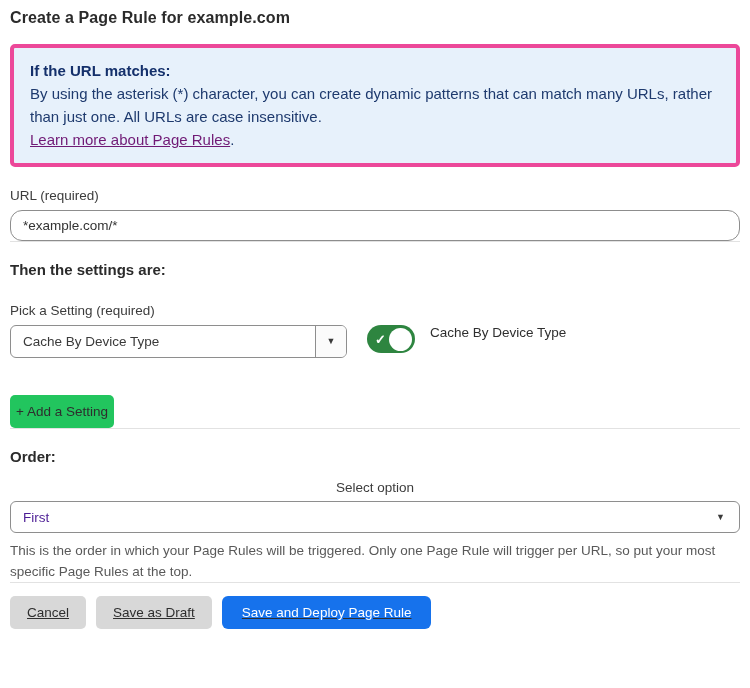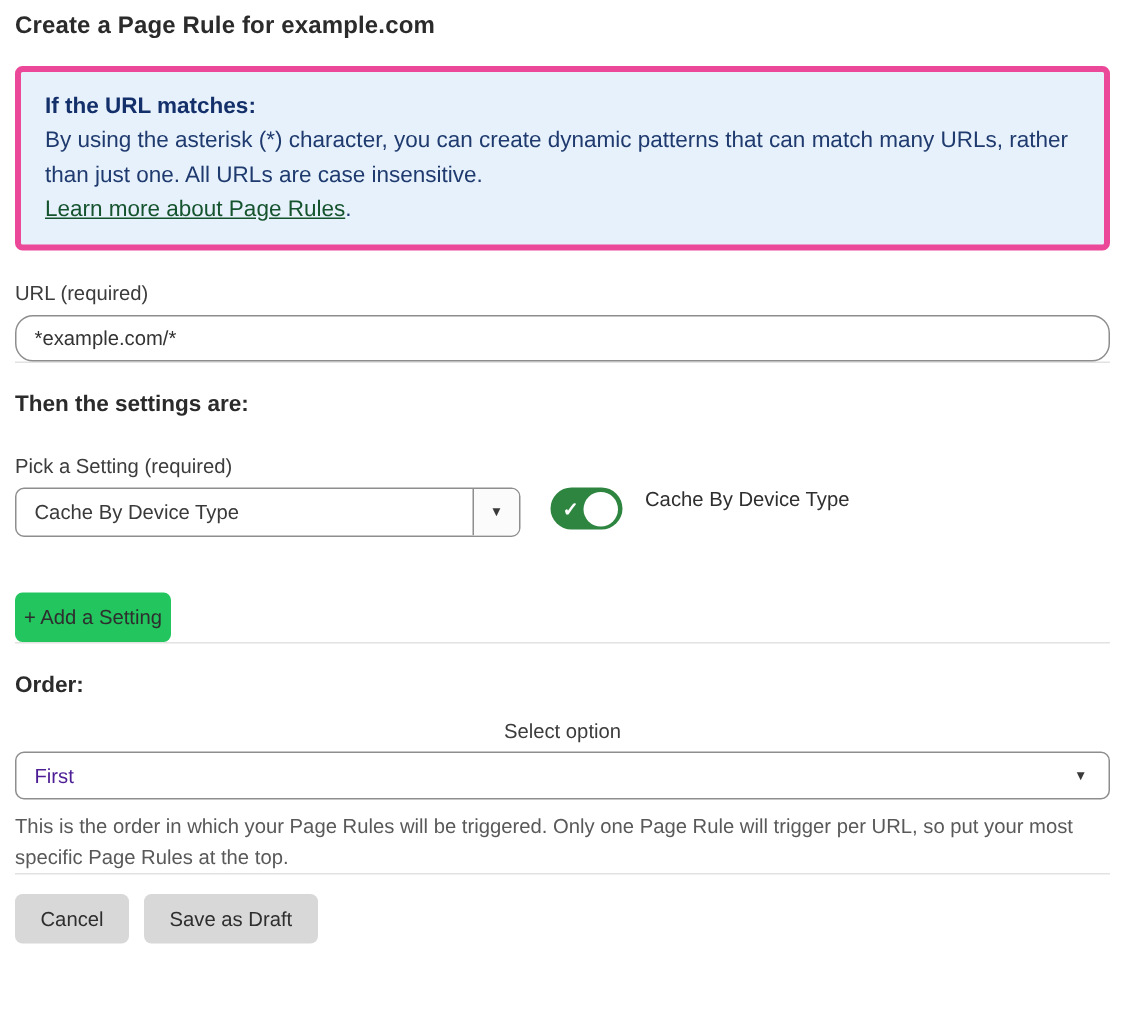--- a/index.html
+++ b/index.html
@@ -30,21 +30,21 @@
     font-size: 15px;
     line-height: 23px;
     color: #1e3a6e;
   }
   .info-box .info-heading {
     font-weight: 700;
     color: #14306b;
     display: block;
   }
   .info-box a.info-link {
-    color: #14532d;
+    color: #701a75;
     text-decoration: underline;
     cursor: pointer;
   }
 
   
   .field-label {
     display: block;
     font-size: 13.5px;
     color: #3c3c3c;
     margin-bottom: 7px;
@@ -193,20 +193,21 @@
     font-size: 13.5px;
     line-height: 21px;
     color: #595959;
     max-width: 735px;
   }
 
   .footer-actions {
     display: flex;
     gap: 10px;
     margin-top: 13px;
+    text-decoration: underline;
   }
   .btn {
     border: none;
     border-radius: 5px;
     padding: 9px 17px;
     font-family: "Liberation Sans", sans-serif;
     font-size: 13.5px;
     cursor: pointer;
   }
   .btn-gray { background: #d8d8d8; color: #2e2e2e; }
@@ -262,15 +263,16 @@
     <div class="select-value">First</div>
     <span class="arrow-glyph">▼</span>
   </div>
   <p class="order-desc">This is the order in which your Page Rules will be triggered. Only one Page Rule will trigger per URL, so put your most specific Page Rules at the top.</p>
 
   <hr class="divider divider-3">
 
   <div class="footer-actions">
     <button class="btn btn-gray">Cancel</button>
     <button class="btn btn-gray">Save as Draft</button>
+    <button class="btn btn-blue">Save and Deploy Page Rule</button>
   </div>
 
 </div>
 
 </body></html>

